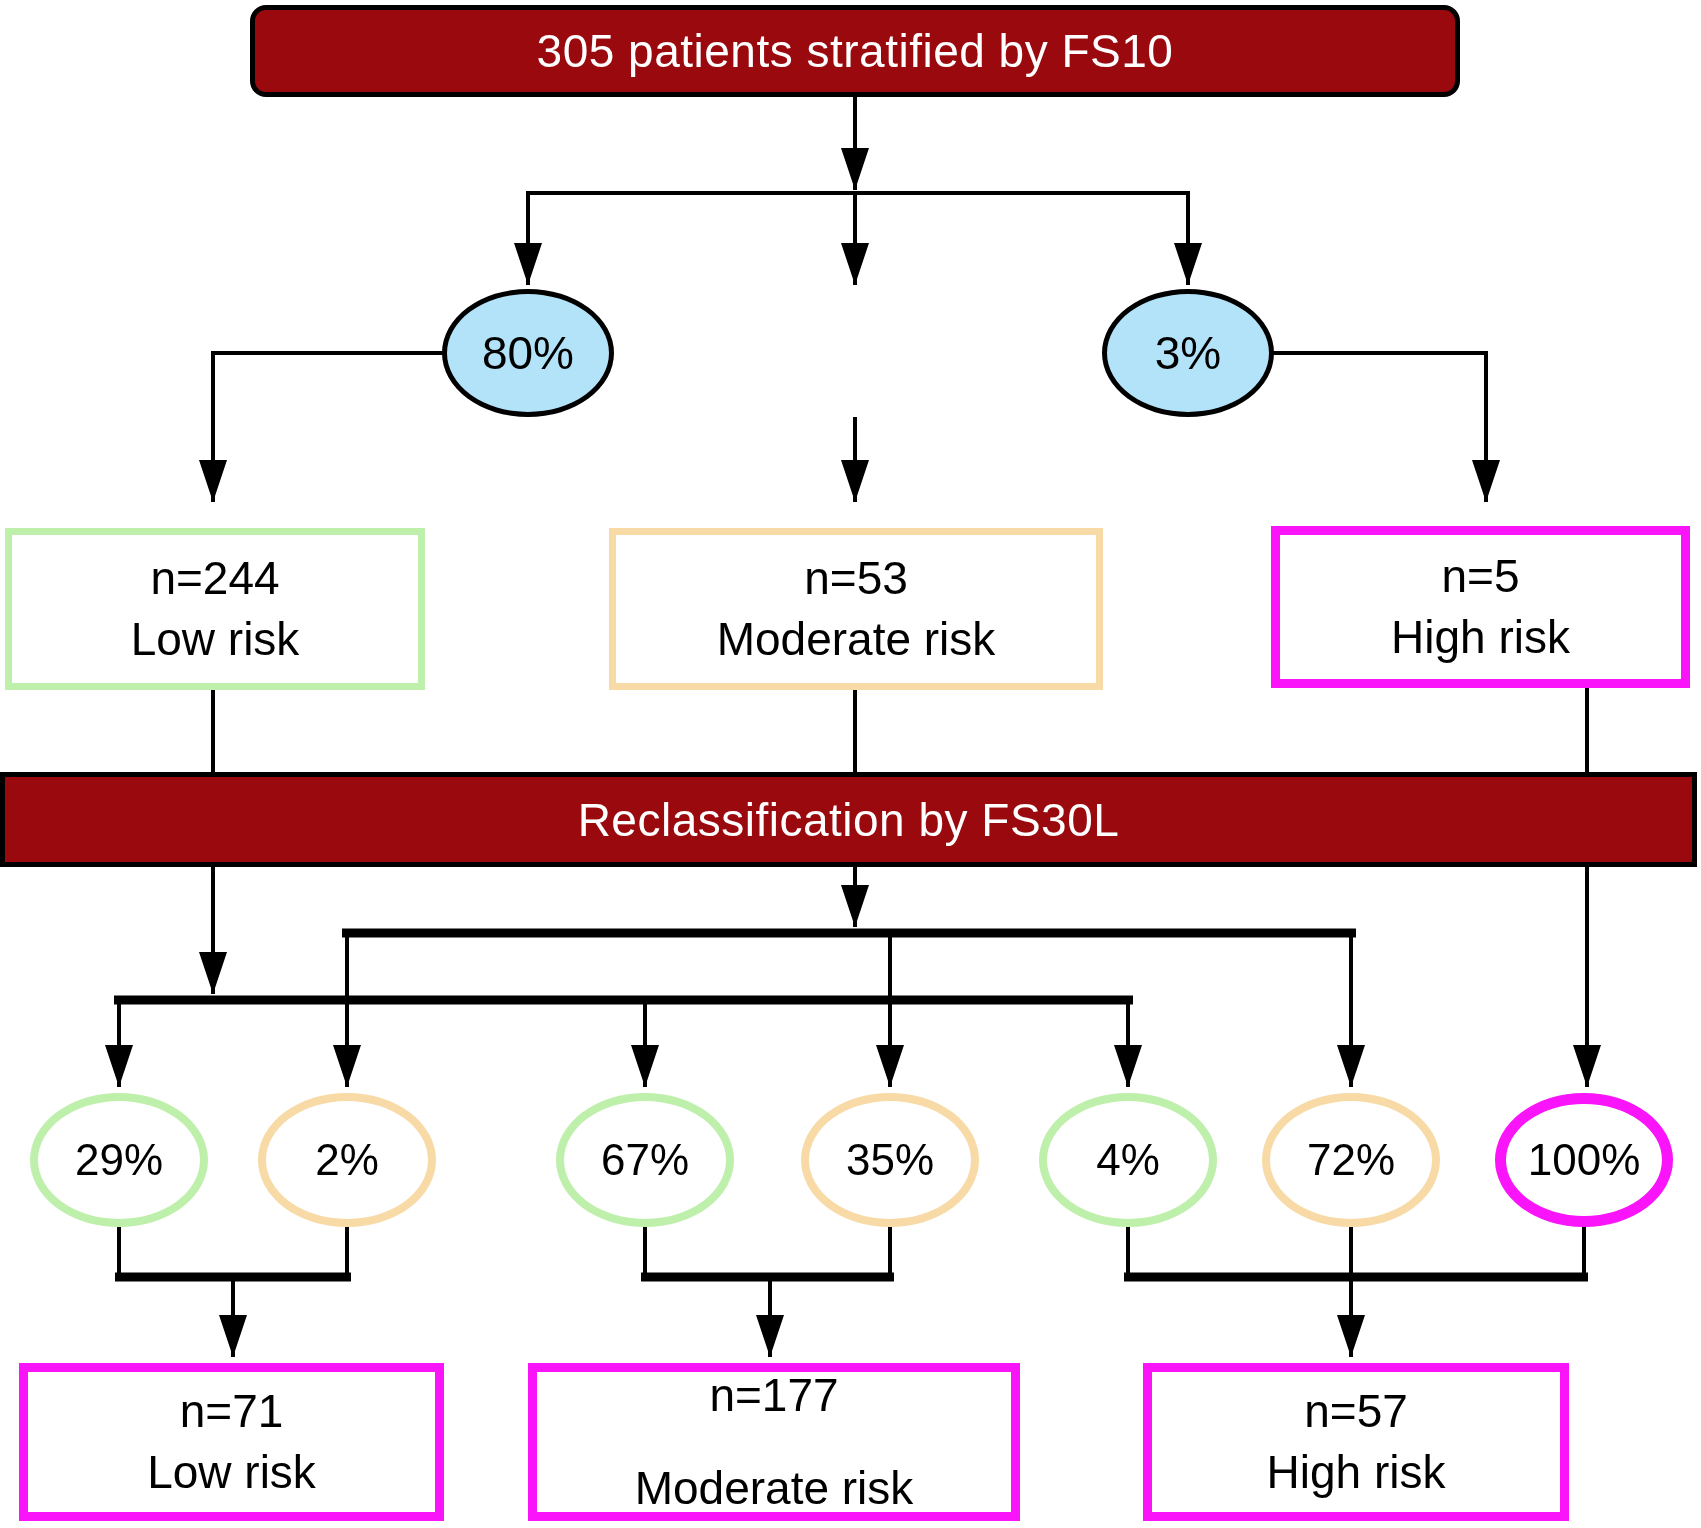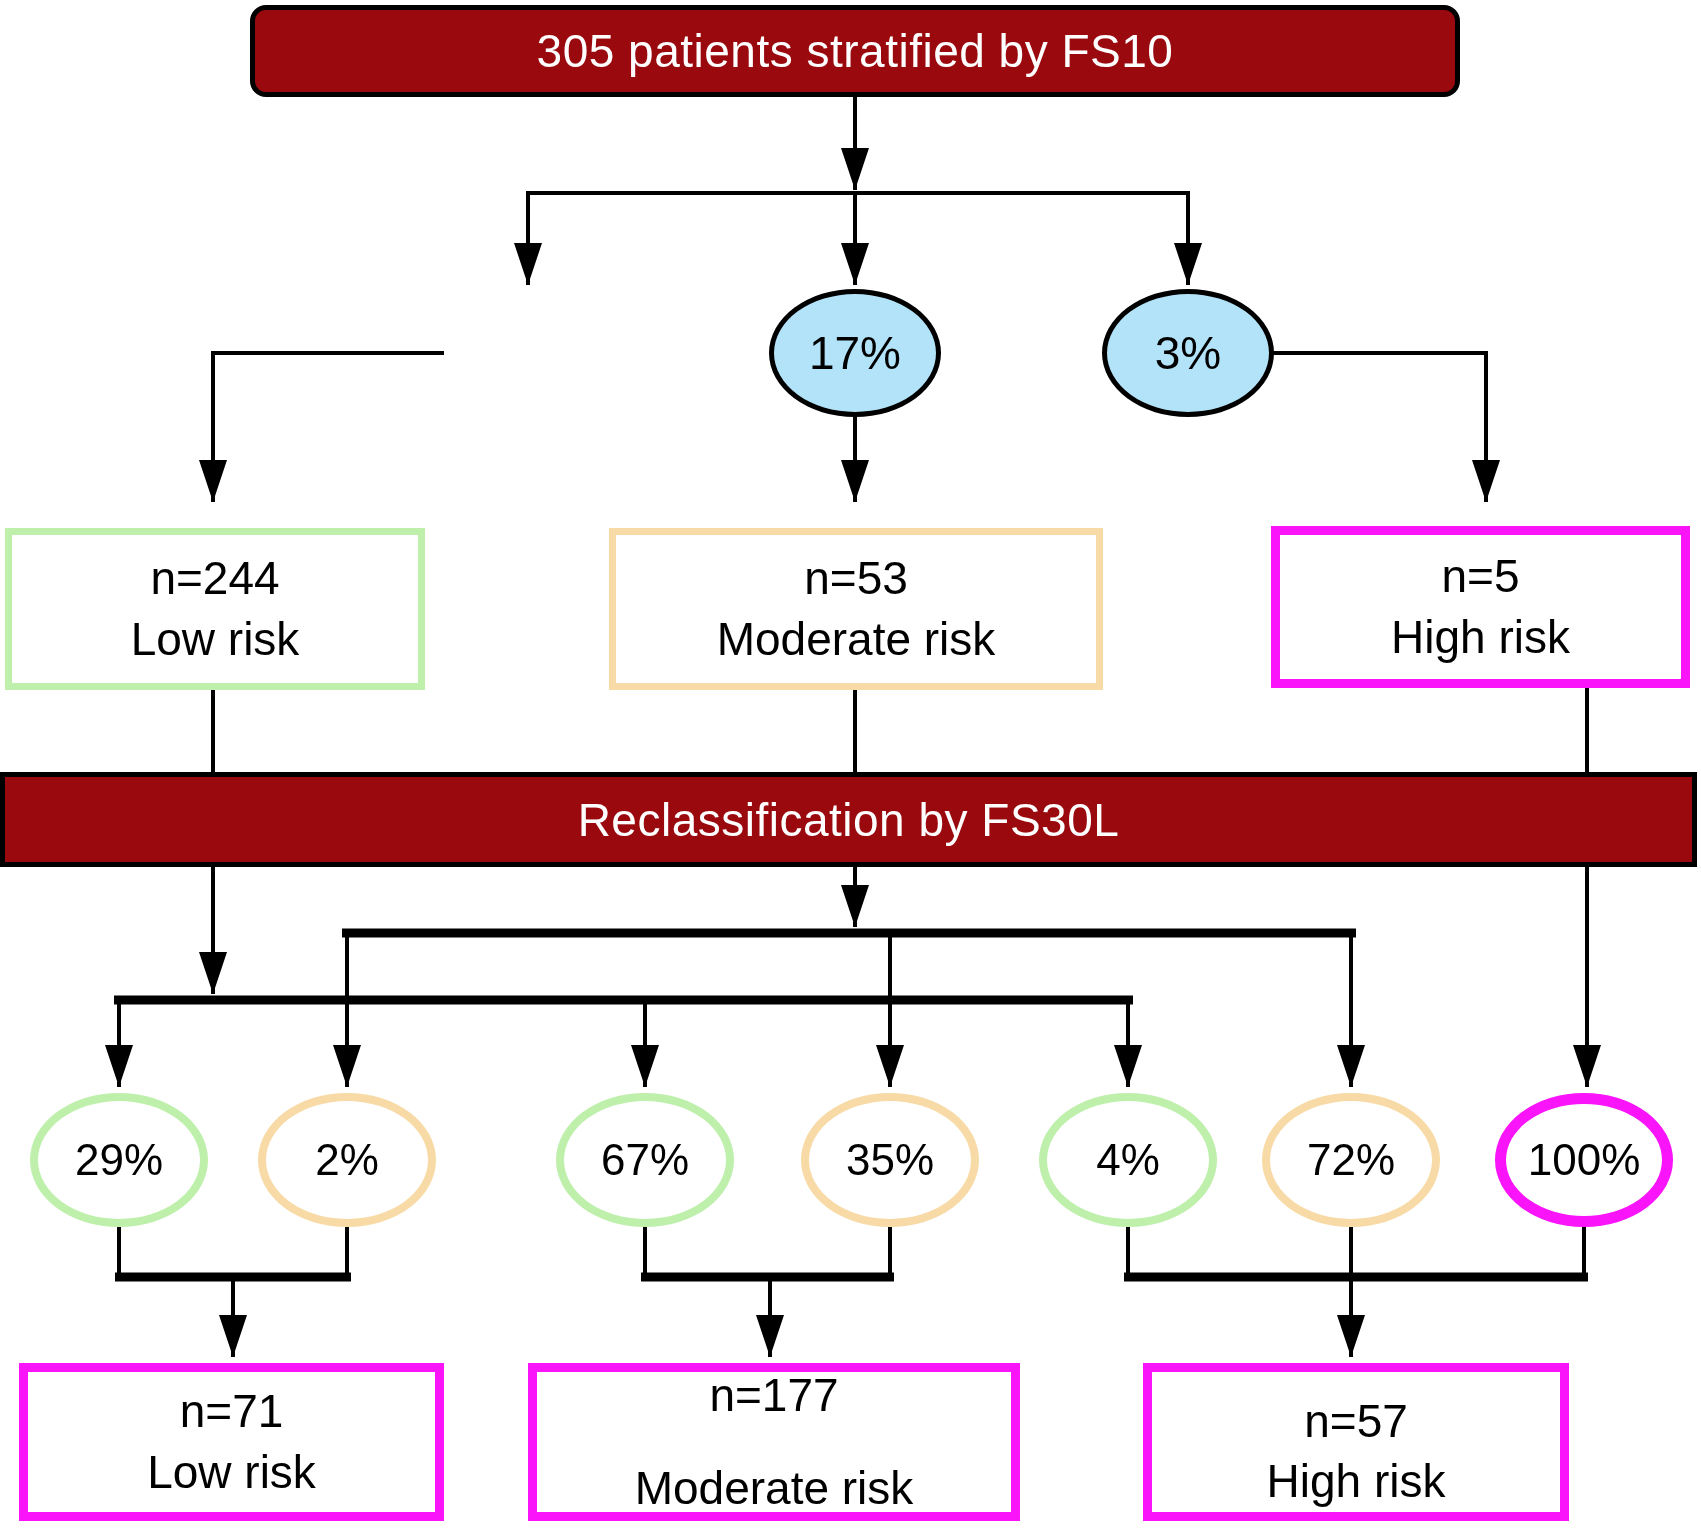--- a/index.html
+++ b/index.html
@@ -96,22 +96,22 @@
       <line x1="115" y1="1277" x2="351" y2="1277"></line>
       <line x1="641" y1="1277" x2="894" y2="1277"></line>
       <line x1="1124" y1="1277" x2="1588" y2="1277"></line>
     </g>
   </svg>
 
   <div class="node banner banner-top">
     <span>305 patients stratified by FS10</span>
   </div>
 
-  <div class="node ellipse blue-ellipse" style="left:769px;">
-    <span>17%</span>
+  <div class="node ellipse blue-ellipse" style="left:442px;">
+    <span>80%</span>
   </div>
   <div class="node ellipse blue-ellipse" style="left:1102px;">
     <span>3%</span>
   </div>
 
   <div class="node riskbox row1 bx-green" style="left:5px;width:420px;">
     <span>n=244</span>
     <span>Low risk</span>
   </div>
   <div class="node riskbox row1 bx-orange" style="left:609px;width:494px;">
@@ -150,18 +150,18 @@
   </div>
 
   <div class="node riskbox row2 bx-magenta" style="left:19px;width:425px;">
     <span>n=71</span>
     <span>Low risk</span>
   </div>
   <div class="node riskbox row2 bx-magenta" style="left:528px;width:492px;gap:32px;">
     <span>n=177</span>
     <span>Moderate risk</span>
   </div>
-  <div class="node riskbox row2 bx-magenta" style="left:1143px;width:426px;justify-content:flex-end;">
+  <div class="node riskbox row2 bx-magenta" style="left:1143px;width:426px;">
     <span>n=57</span>
     <span>High risk</span>
   </div>
 
 </div>
 
 </body></html>

